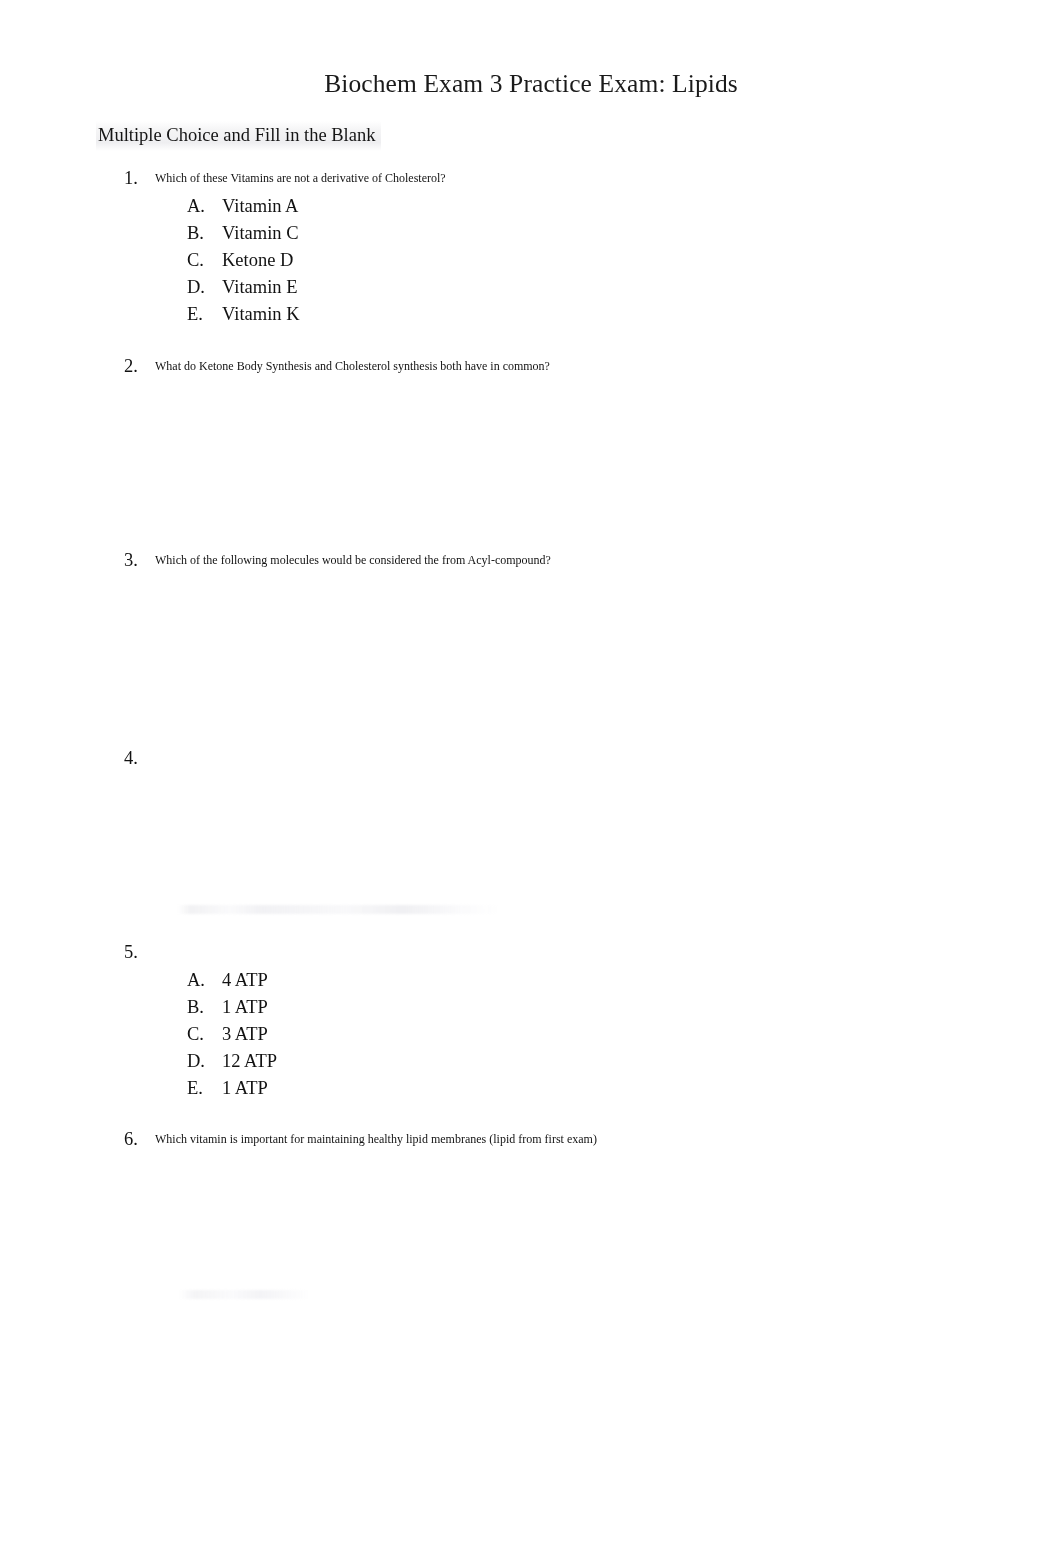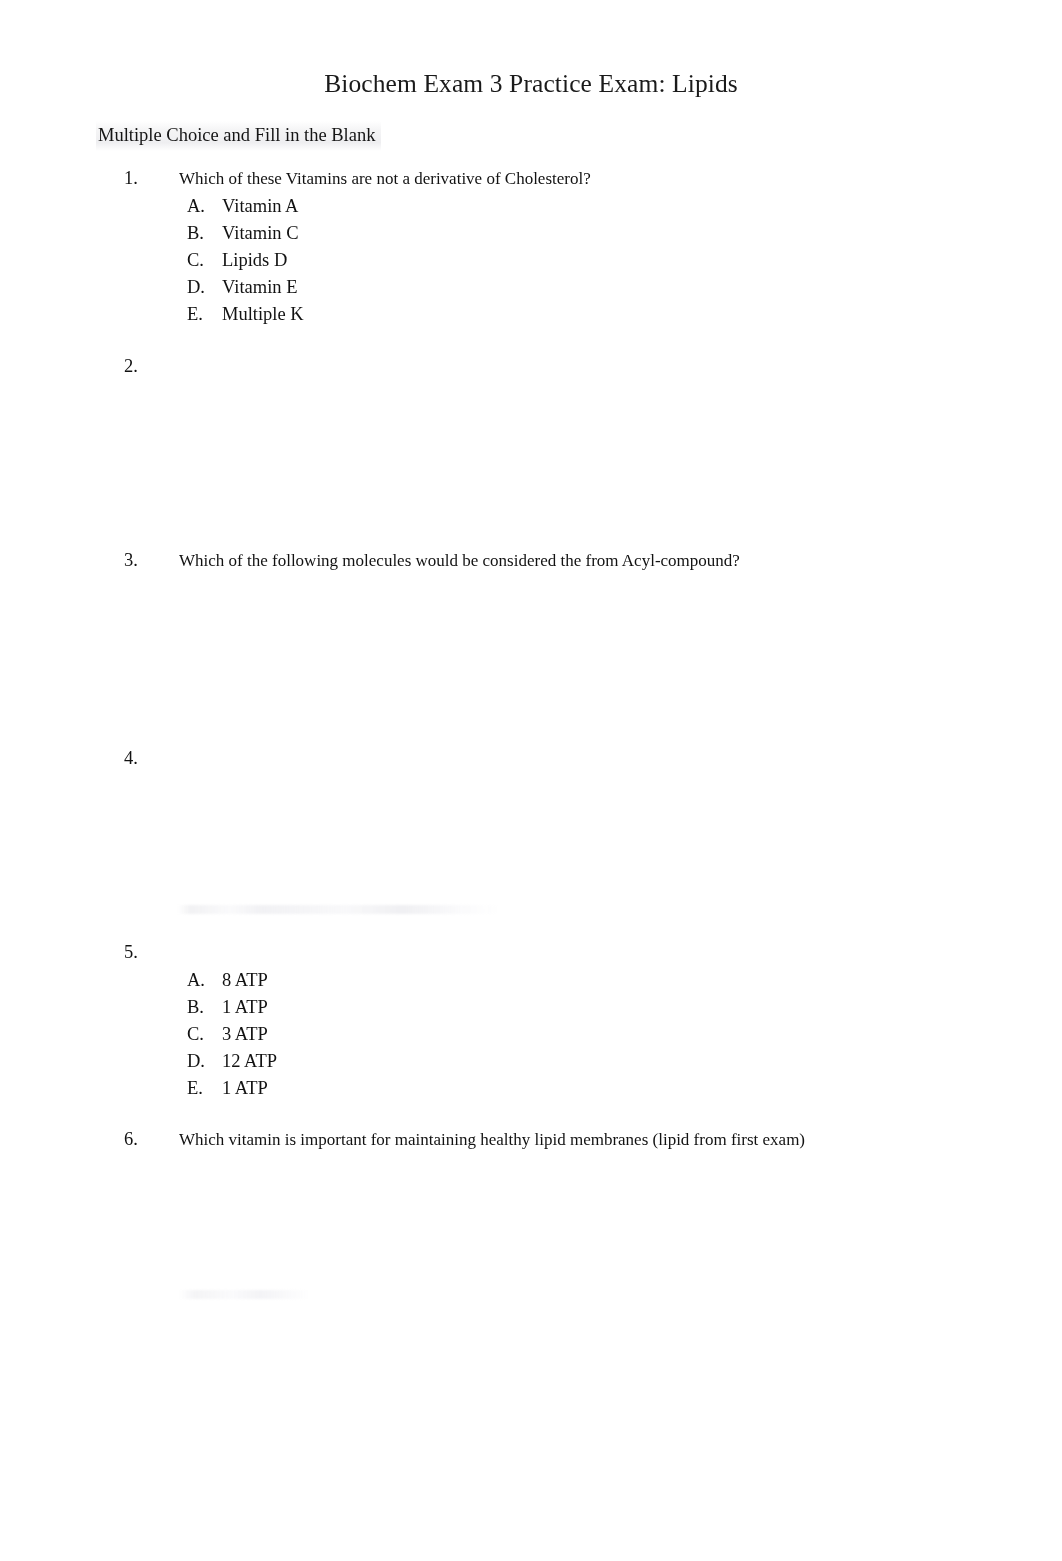--- a/index.html
+++ b/index.html
@@ -66,25 +66,24 @@
     align-items: flex-start;
   }
   .q-num {
     width: 31px;
     flex: 0 0 31px;
     font-size: 18.5px;
     line-height: 27px;
     color: #121212;
   }
   .q-text {
-    font-size: 17px;
+    font-size: 12px;
     line-height: 27px;
     color: #121212;
     white-space: nowrap;
-    margin-left: 24px;
   }
 
   
   .options {
     margin-top: 1px;
     margin-left: 63px;
   }
   .opt-row {
     display: flex;
     align-items: flex-start;
@@ -157,36 +156,37 @@
       <div class="opt-row">
         <span class="opt-letter">A.</span>
         <span class="opt-text">Vitamin A</span>
       </div>
       <div class="opt-row">
         <span class="opt-letter">B.</span>
         <span class="opt-text">Vitamin C</span>
       </div>
       <div class="opt-row">
         <span class="opt-letter">C.</span>
-        <span class="opt-text">Lipids D</span>
+        <span class="opt-text">Ketone D</span>
       </div>
       <div class="opt-row">
         <span class="opt-letter">D.</span>
         <span class="opt-text">Vitamin E</span>
       </div>
       <div class="opt-row">
         <span class="opt-letter">E.</span>
-        <span class="opt-text">Multiple K</span>
+        <span class="opt-text">Vitamin K</span>
       </div>
     </div>
   </div>
 
   <div class="question" style="top: 353px;">
     <div class="q-row">
       <span class="q-num">2.</span>
+      <span class="q-text">What do Ketone Body Synthesis and Cholesterol synthesis both have in common?</span>
     </div>
   </div>
 
   <div class="question" style="top: 547px;">
     <div class="q-row">
       <span class="q-num">3.</span>
       <span class="q-text">Which of the following molecules would be considered the from Acyl-compound?</span>
     </div>
   </div>
 
@@ -198,21 +198,21 @@
 
   <div class="smudge smudge-a"></div>
 
   <div class="question" style="top: 939px;">
     <div class="q-row">
       <span class="q-num">5.</span>
     </div>
     <div class="options">
       <div class="opt-row">
         <span class="opt-letter">A.</span>
-        <span class="opt-text">8 ATP</span>
+        <span class="opt-text">4 ATP</span>
       </div>
       <div class="opt-row">
         <span class="opt-letter">B.</span>
         <span class="opt-text">1 ATP</span>
       </div>
       <div class="opt-row">
         <span class="opt-letter">C.</span>
         <span class="opt-text">3 ATP</span>
       </div>
       <div class="opt-row">

